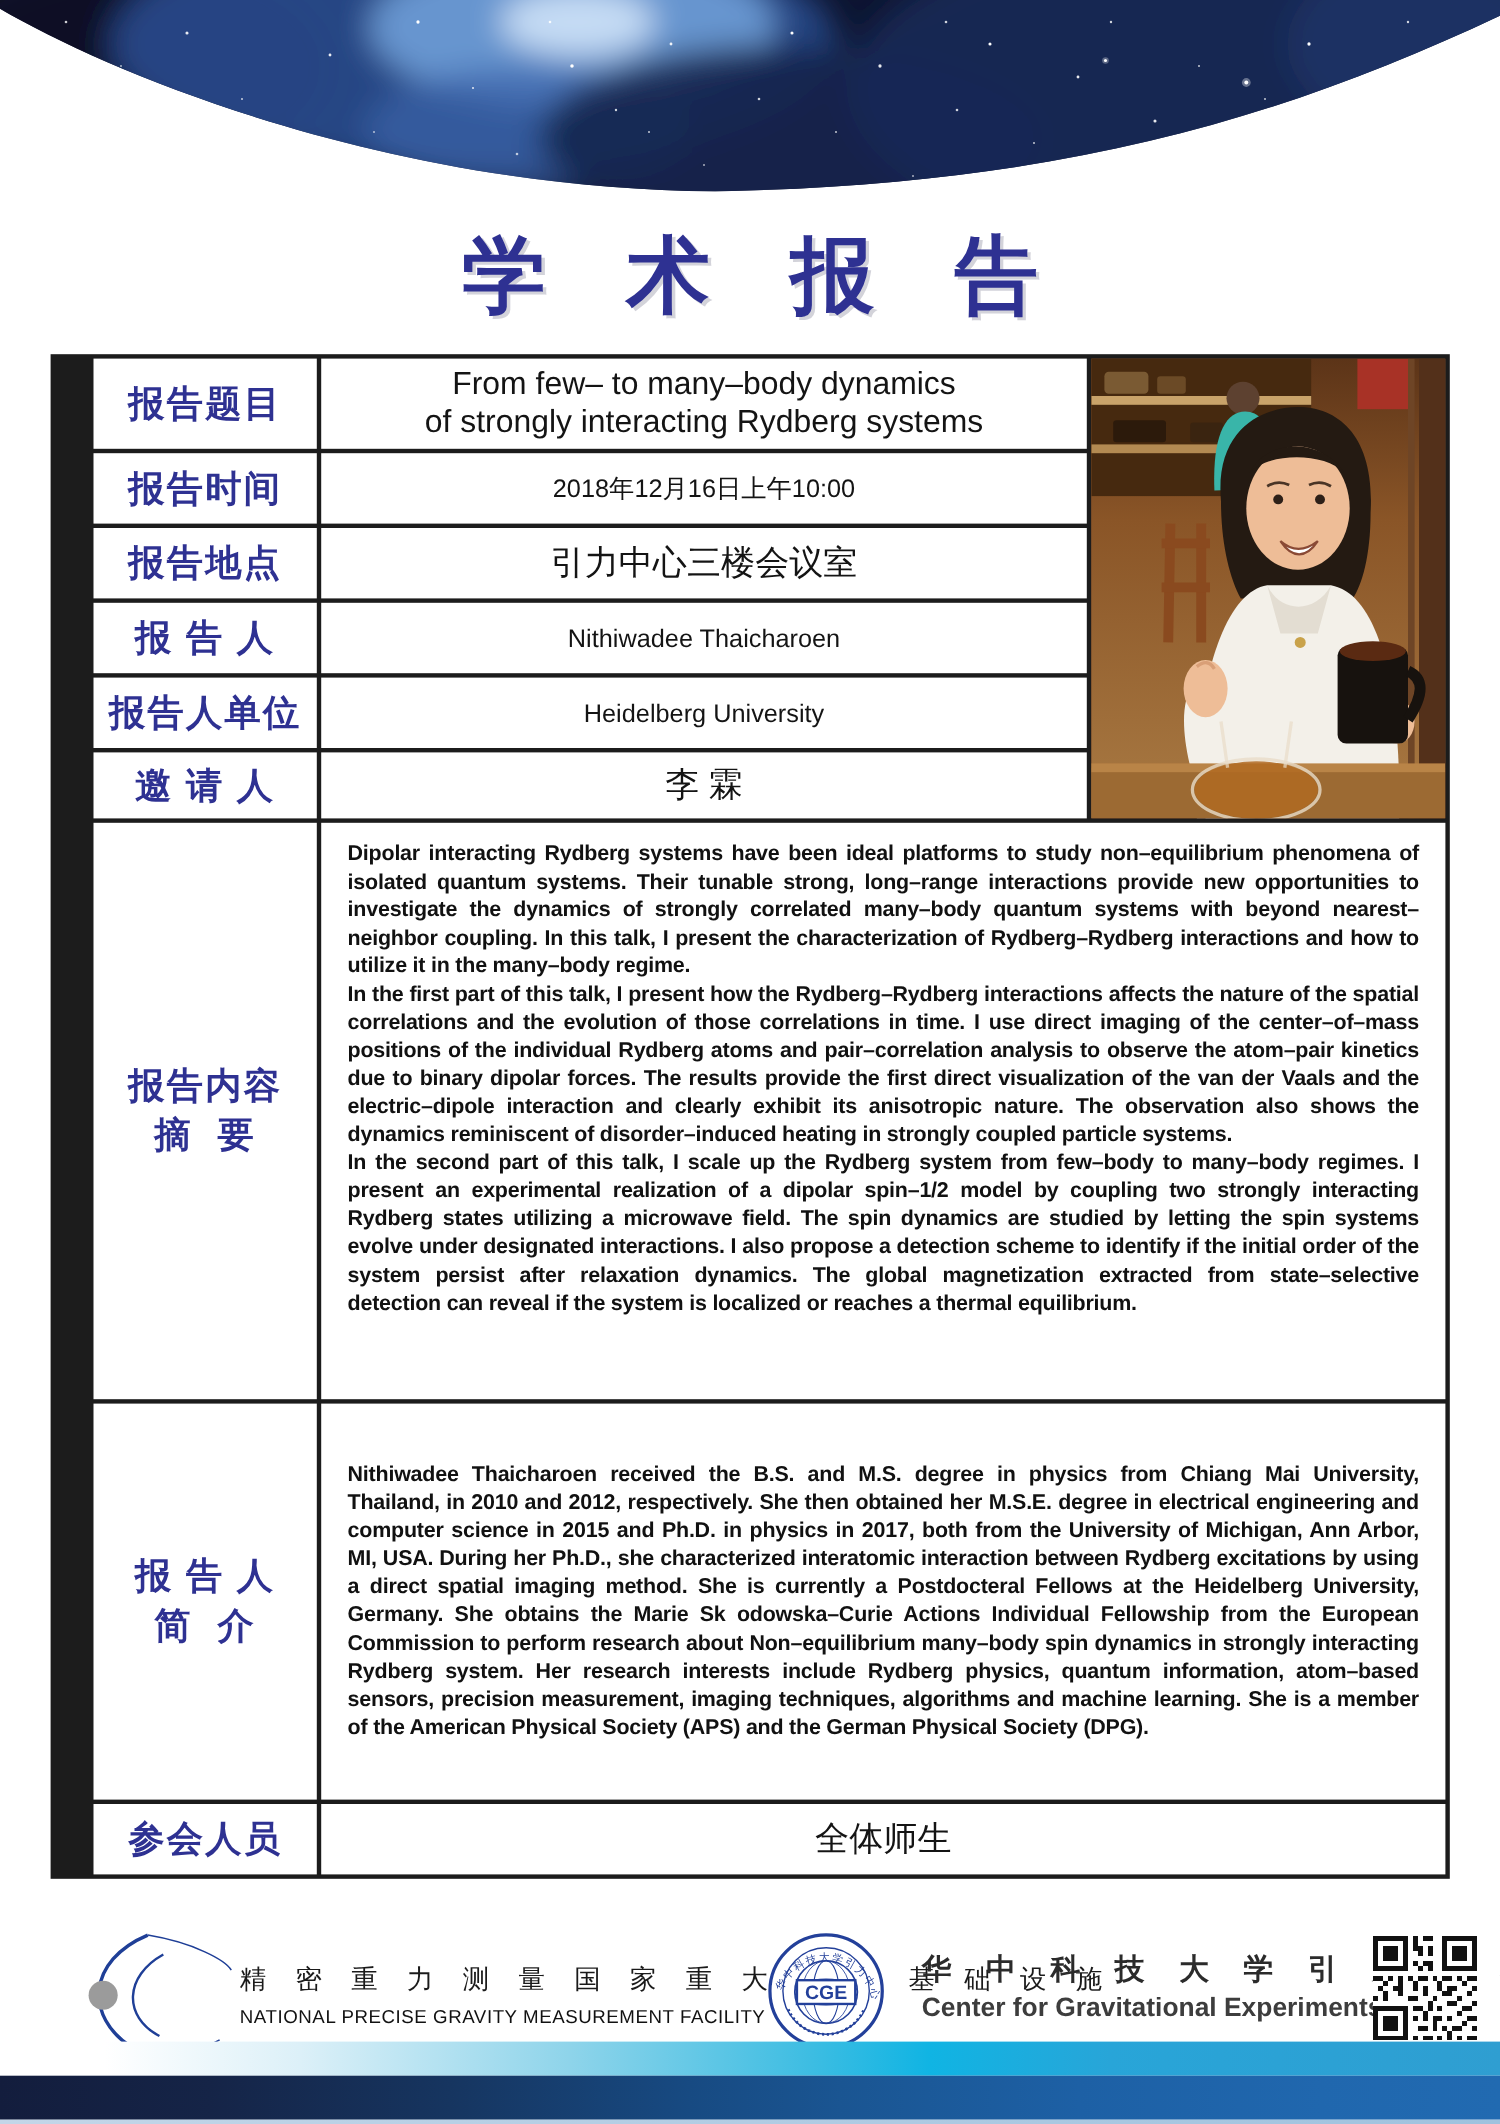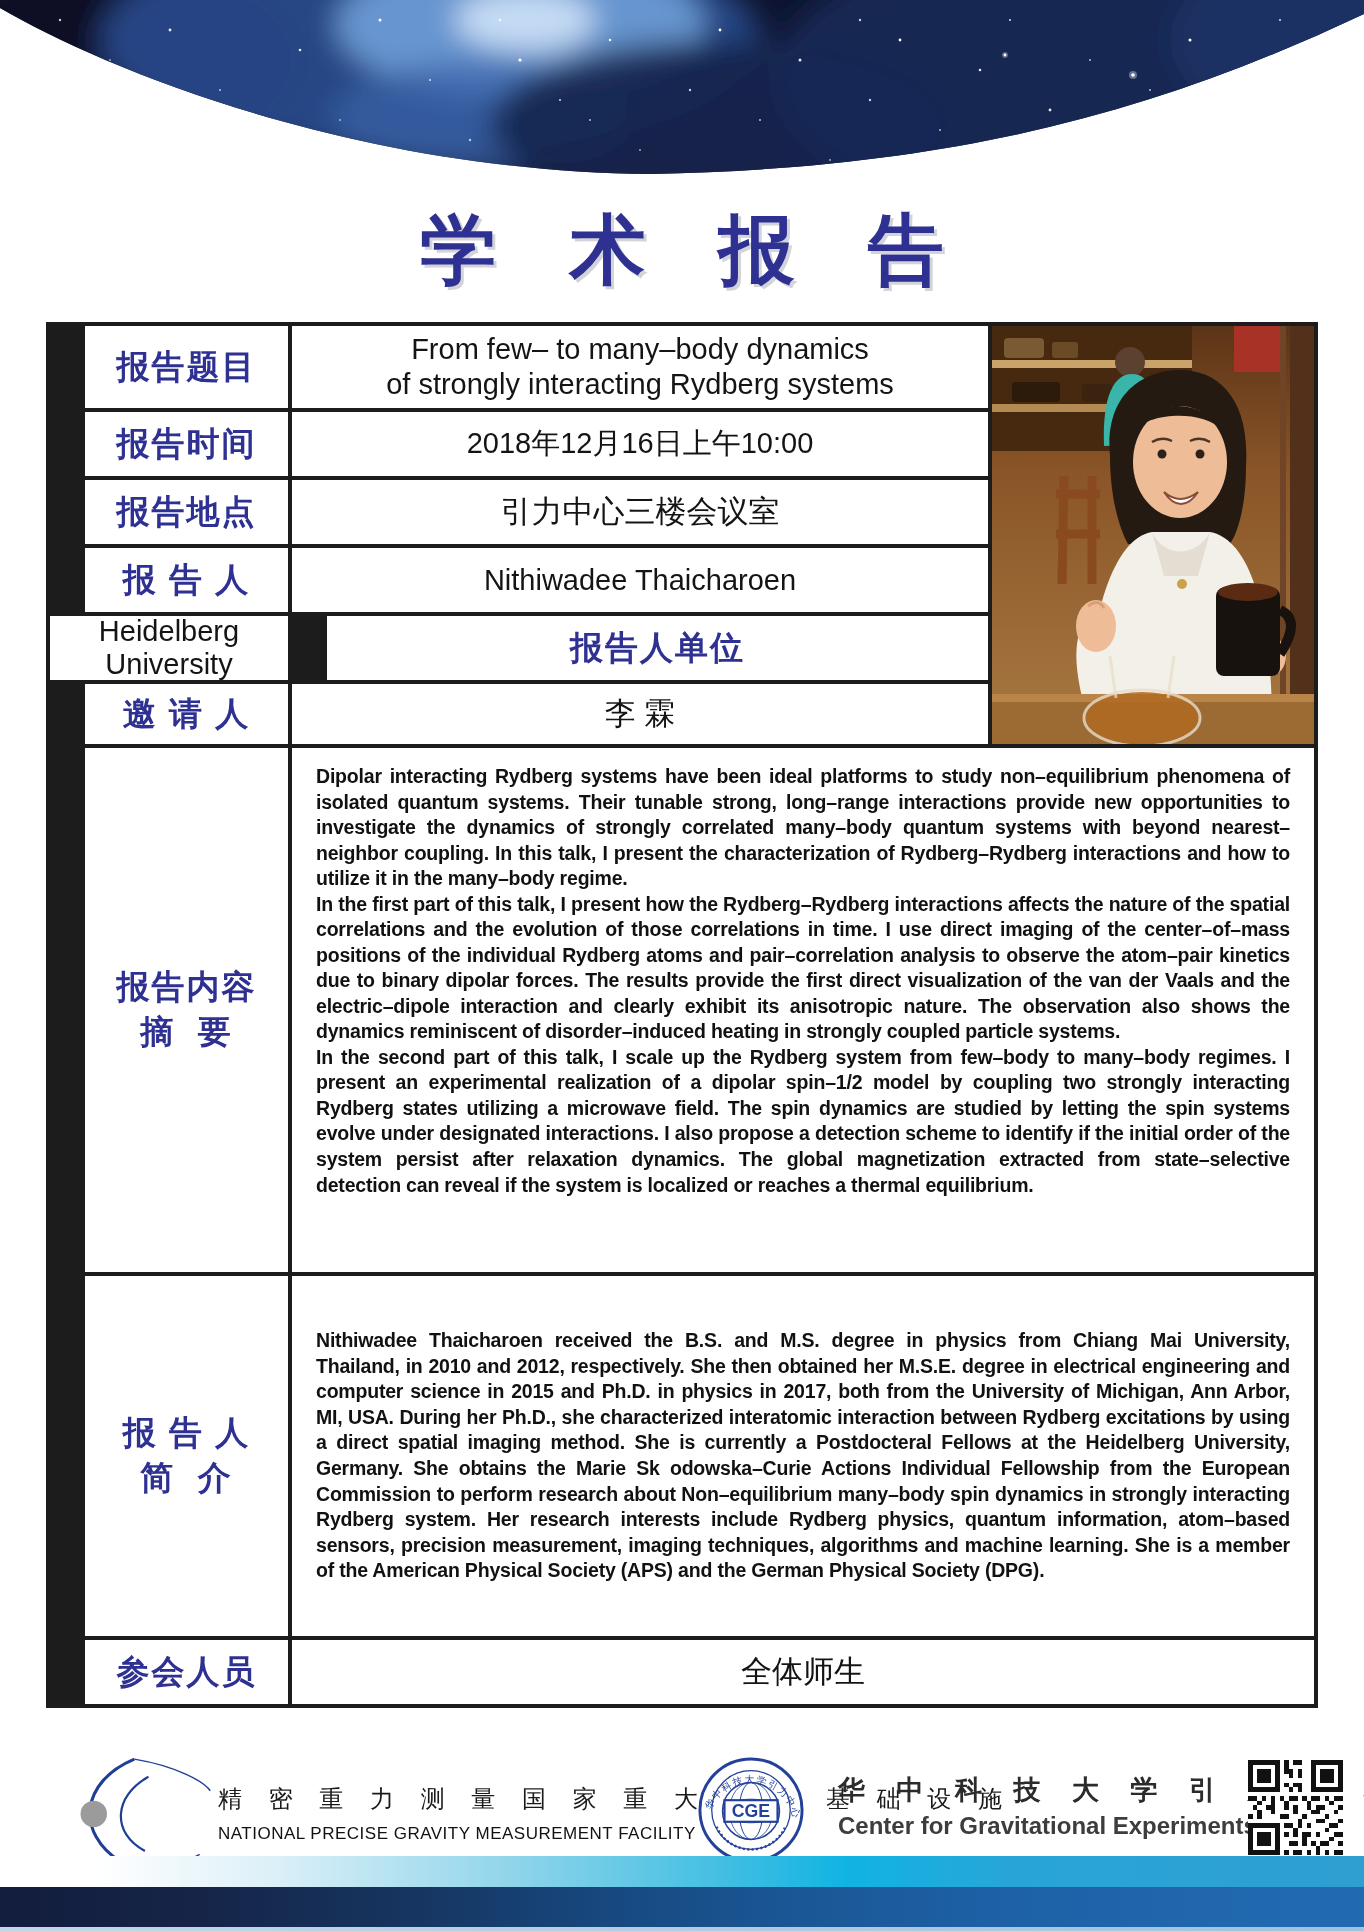--- a/index.html
+++ b/index.html
@@ -20,21 +20,21 @@
     position:absolute;left:46px;top:322px;width:1264px;
     display:grid;grid-template-columns:238px 696px 322px;
     grid-template-rows:82px 64px 64px 64px 64px 60px 524px 360px 64px;
     gap:4px;background:#1c1c1c;padding:4px;box-sizing:content-box;
   }
   .cell{background:#fff;display:flex;align-items:center;justify-content:center;overflow:hidden;}
   .label-cell{color:#2e3192;font-weight:bold;font-size:33px;letter-spacing:2px;
     flex-direction:column;line-height:1.35;white-space:pre;text-align:center;margin-left:35px;}
   .value-cell{color:#141414;font-weight:normal;text-align:center;flex-direction:column;}
   .v-title{font-size:29px;line-height:1.2;}
-  .v-time,.v-speaker,.v-affil{font-size:29px;}
+  .v-time,.v-speaker,.v-affil{font-size:23px;}
   .v-place,.v-inviter,.v-attendees{font-size:31px;}
   .photo-cell{grid-column:3;grid-row:1/7;padding:0;background:#7a4a28;}
   .span-cell{grid-column:2/4;}
   .text-cell{
     align-items:flex-start;justify-content:flex-start;flex-direction:column;
     padding:16px 24px;box-sizing:border-box;text-align:justify;
     font-weight:bold;font-size:19.5px;line-height:1.31;color:#111;letter-spacing:-0.2px;
   }
   .text-cell p{margin:0;width:100%;}
   .bio-cell{justify-content:center;}
@@ -217,22 +217,22 @@
 
     <div class="cell label-cell"><span>报告时间</span></div>
     <div class="cell value-cell v-time">2018年12月16日上午10:00</div>
 
     <div class="cell label-cell"><span>报告地点</span></div>
     <div class="cell value-cell v-place">引力中心三楼会议室</div>
 
     <div class="cell label-cell"><span>报 告 人</span></div>
     <div class="cell value-cell v-speaker">Nithiwadee Thaicharoen</div>
 
+    <div class="cell label-cell"><span>报告人单位</span></div>
     <div class="cell value-cell v-affil">Heidelberg University</div>
-    <div class="cell label-cell"><span>报告人单位</span></div>
 
     <div class="cell label-cell"><span>邀 请 人</span></div>
     <div class="cell value-cell v-inviter">李 霖</div>
 
     <div class="cell label-cell">
       <span>报告内容</span>
       <span>摘  要</span>
     </div>
     <div class="cell span-cell text-cell">
       <p>Dipolar interacting Rydberg systems have been ideal platforms to study non–equilibrium phenomena of isolated quantum systems. Their tunable strong, long–range interactions provide new opportunities to investigate the dynamics of strongly correlated many–body quantum systems with beyond nearest–neighbor coupling. In this talk, I present the characterization of Rydberg–Rydberg interactions and how to utilize it in the many–body regime.</p>

